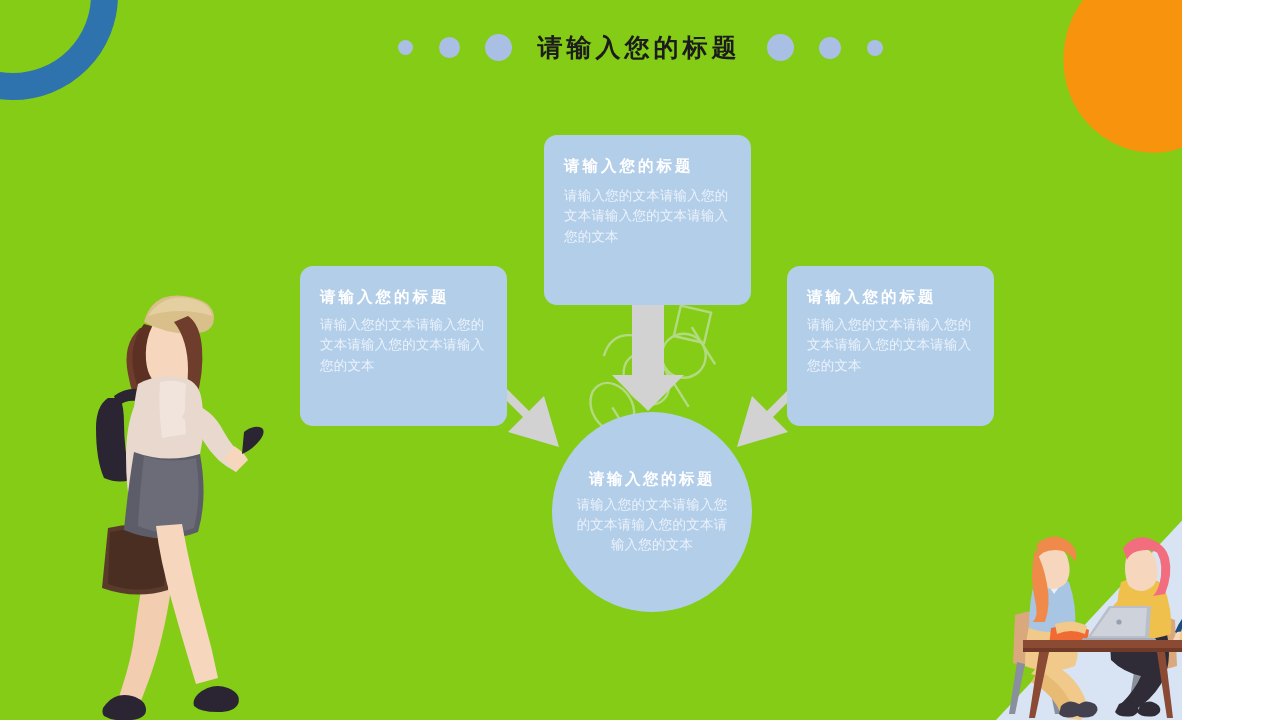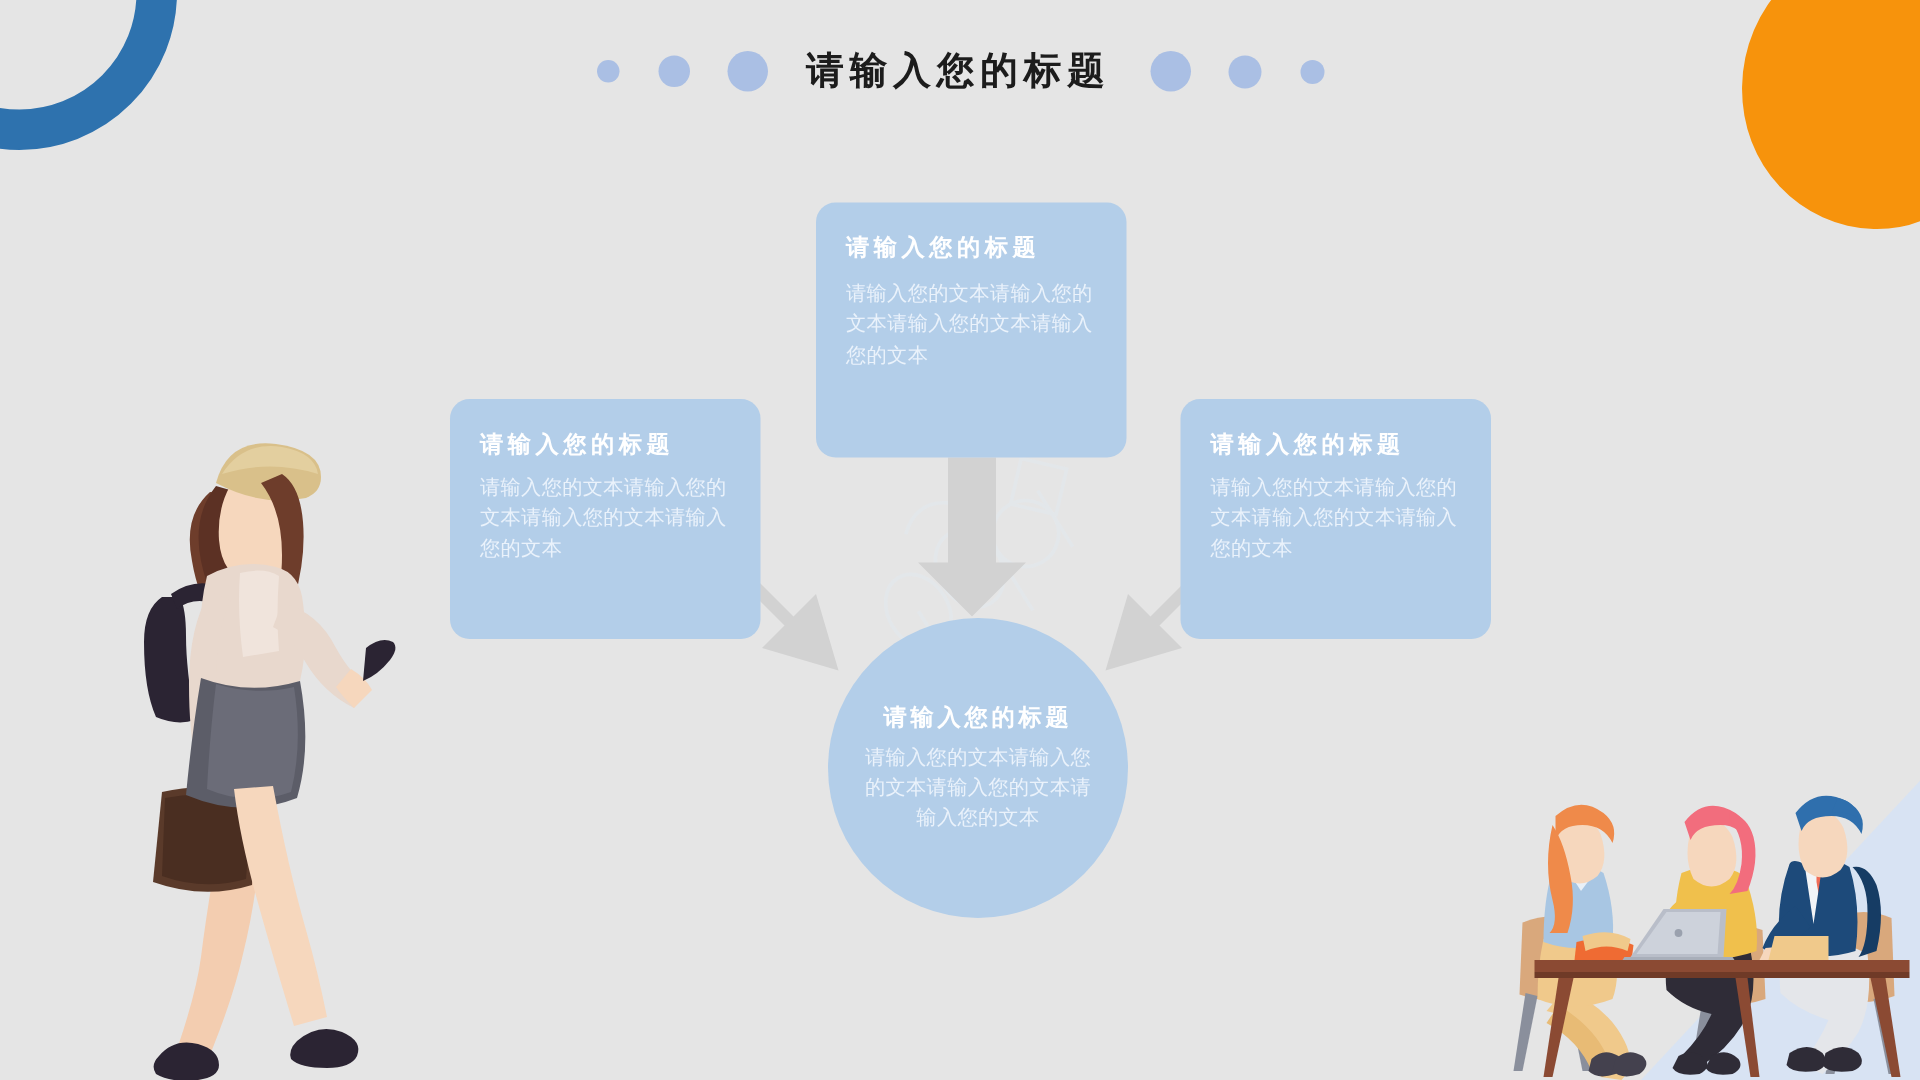--- a/index.html
+++ b/index.html
@@ -5,23 +5,23 @@
   html, body {
     margin: 0;
     padding: 0;
     background: #ffffff;
   }
   body {
     font-family: "Liberation Sans", "DejaVu Sans", sans-serif;
   }
   #slide {
     position: relative;
-    width: 1280px;
+    width: 1182px;
     height: 720px;
-    background: #e5e5e5;
+    background: #84cc16;
     overflow: hidden;
   }
 
   
   .deco-ring {
     position: absolute;
     left: -92px;
     top: -110px;
     width: 210px;
     height: 210px;

